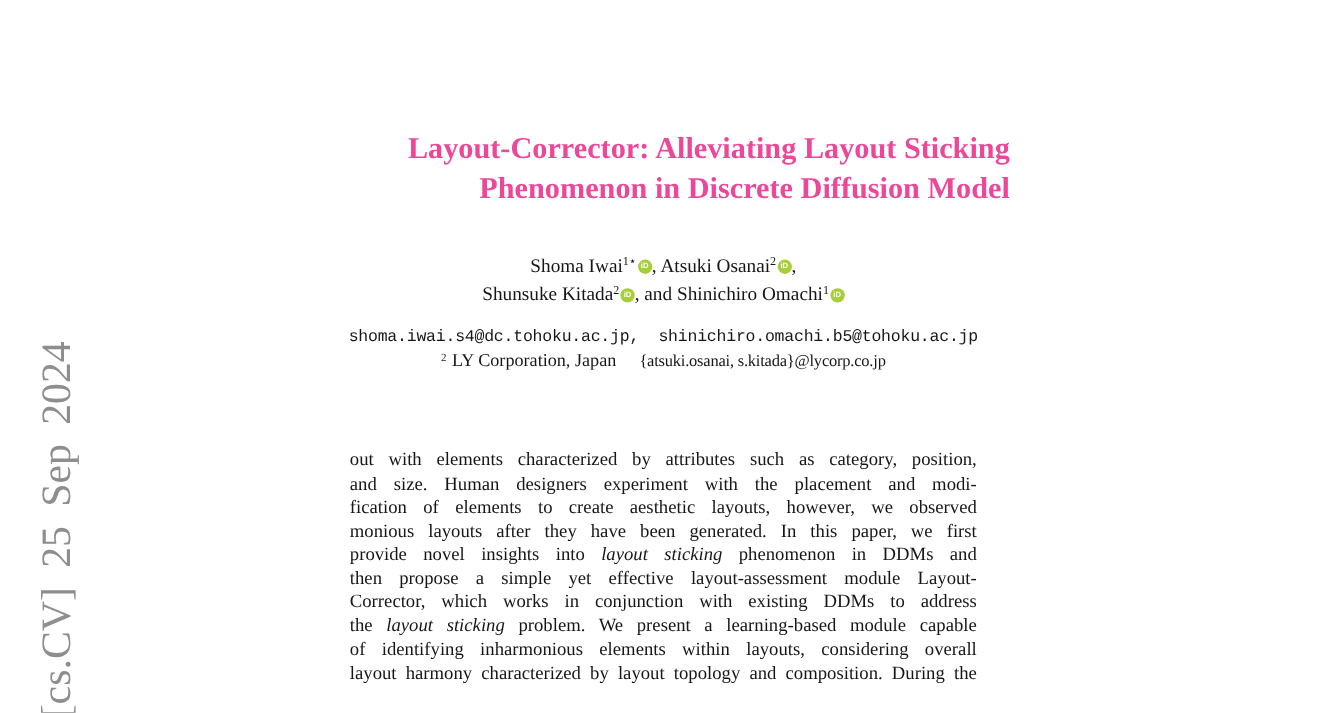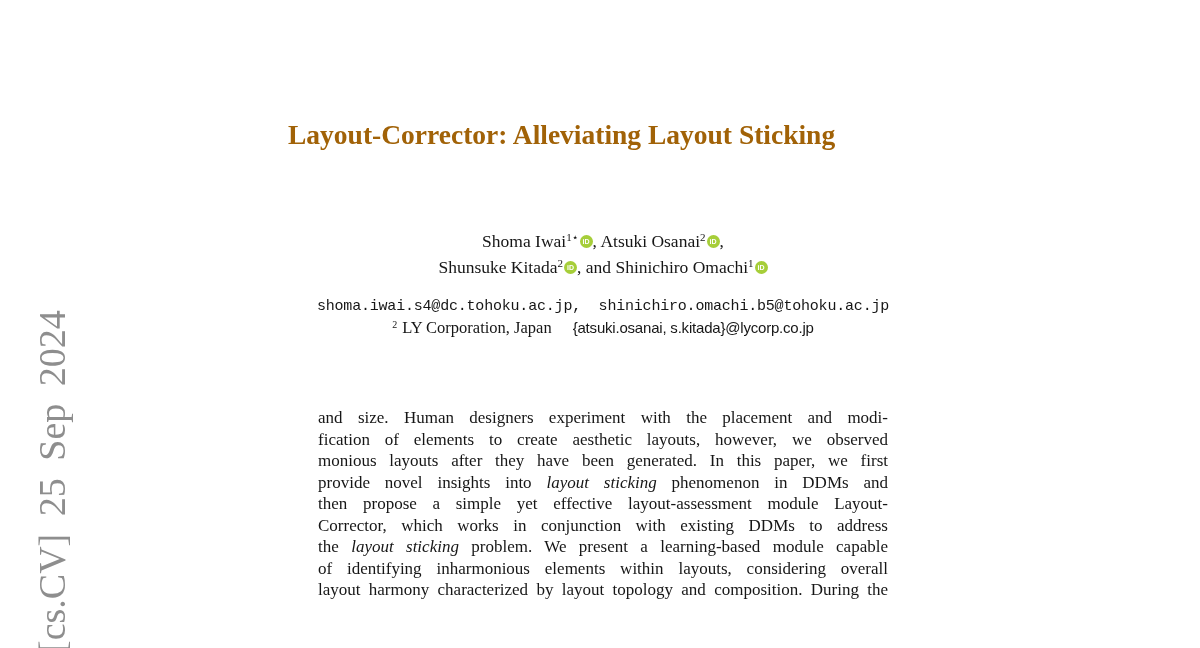--- a/index.html
+++ b/index.html
@@ -36,25 +36,25 @@
     left: 288px;
     top: 0;
     width: 630px;
     height: 648px;
   }
   .title {
     position: absolute;
     top: 117px;
     left: 0;
     right: 0;
-    text-align: left;
+    text-align: right;
     font-weight: bold;
     font-size: 27.5px;
     line-height: 35.5px;
-    color: #a16207;
+    color: #ec4899;
   }
   .authors {
     position: absolute;
     top: 228px;
     left: 0;
     right: 0;
     text-align: center;
     font-size: 17.5px;
     line-height: 26px;
   }
@@ -87,21 +87,21 @@
     font-size: 16.5px;
     line-height: 21px;
   }
   .affils sup {
     font-size: 10px;
     vertical-align: 5px;
     margin-right: 5px;
     line-height: 0;
   }
   .mono {
-    font-family: Liberation Sans, sans-serif;
+    font-family: Liberation Serif, serif;
     font-size: 15px;
     letter-spacing: -0.2px;
     text-align: right;
   }
   .email-line {
     white-space: pre;
     font-family: "Liberation Mono", "DejaVu Sans Mono", monospace;
     font-size: 15px;
     letter-spacing: -0.2px;
     text-align: center;
@@ -127,33 +127,35 @@
 <body>
 
 <div class="page">
 
   <div class="stamp">[cs.CV] 25 Sep 2024</div>
 
   <div class="content">
 
     <div class="title">
       <div>Layout-Corrector: Alleviating Layout Sticking</div>
+      <div>Phenomenon in Discrete Diffusion Model</div>
     </div>
 
     <div class="authors">
       <div><span>Shoma Iwai</span><sup>1⋆</sup><span class="orcid">iD</span><span>, </span><span>Atsuki Osanai</span><sup>2</sup><span class="orcid">iD</span><span>,</span></div>
       <div><span>Shunsuke Kitada</span><sup>2</sup><span class="orcid">iD</span><span>, and </span><span>Shinichiro Omachi</span><sup>1</sup><span class="orcid">iD</span></div>
     </div>
 
     <div class="affils">
       <div class="email-line">shoma.iwai.s4@dc.tohoku.ac.jp,  shinichiro.omachi.b5@tohoku.ac.jp</div>
       <div><sup>2</sup><span class="aff-serif">LY Corporation, Japan</span><span class="mono">{atsuki.osanai, s.kitada}@lycorp.co.jp</span></div>
     </div>
 
     <div class="abstract">
+      <div class="abs-line"><span>out with elements characterized by attributes such as category, position,</span></div>
       <div class="abs-line"><span>and size. Human designers experiment with the placement and modi-</span></div>
       <div class="abs-line"><span>fication of elements to create aesthetic layouts, however, we observed</span></div>
       <div class="abs-line"><span>monious layouts after they have been generated. In this paper, we first</span></div>
       <div class="abs-line"><span>provide novel insights into </span><i>layout sticking</i><span> phenomenon in DDMs and</span></div>
       <div class="abs-line"><span>then propose a simple yet effective layout-assessment module Layout-</span></div>
       <div class="abs-line"><span>Corrector, which works in conjunction with existing DDMs to address</span></div>
       <div class="abs-line"><span>the </span><i>layout sticking</i><span> problem. We present a learning-based module capable</span></div>
       <div class="abs-line"><span>of identifying inharmonious elements within layouts, considering overall</span></div>
       <div class="abs-line"><span>layout harmony characterized by layout topology and composition. During the</span></div>
     </div>

